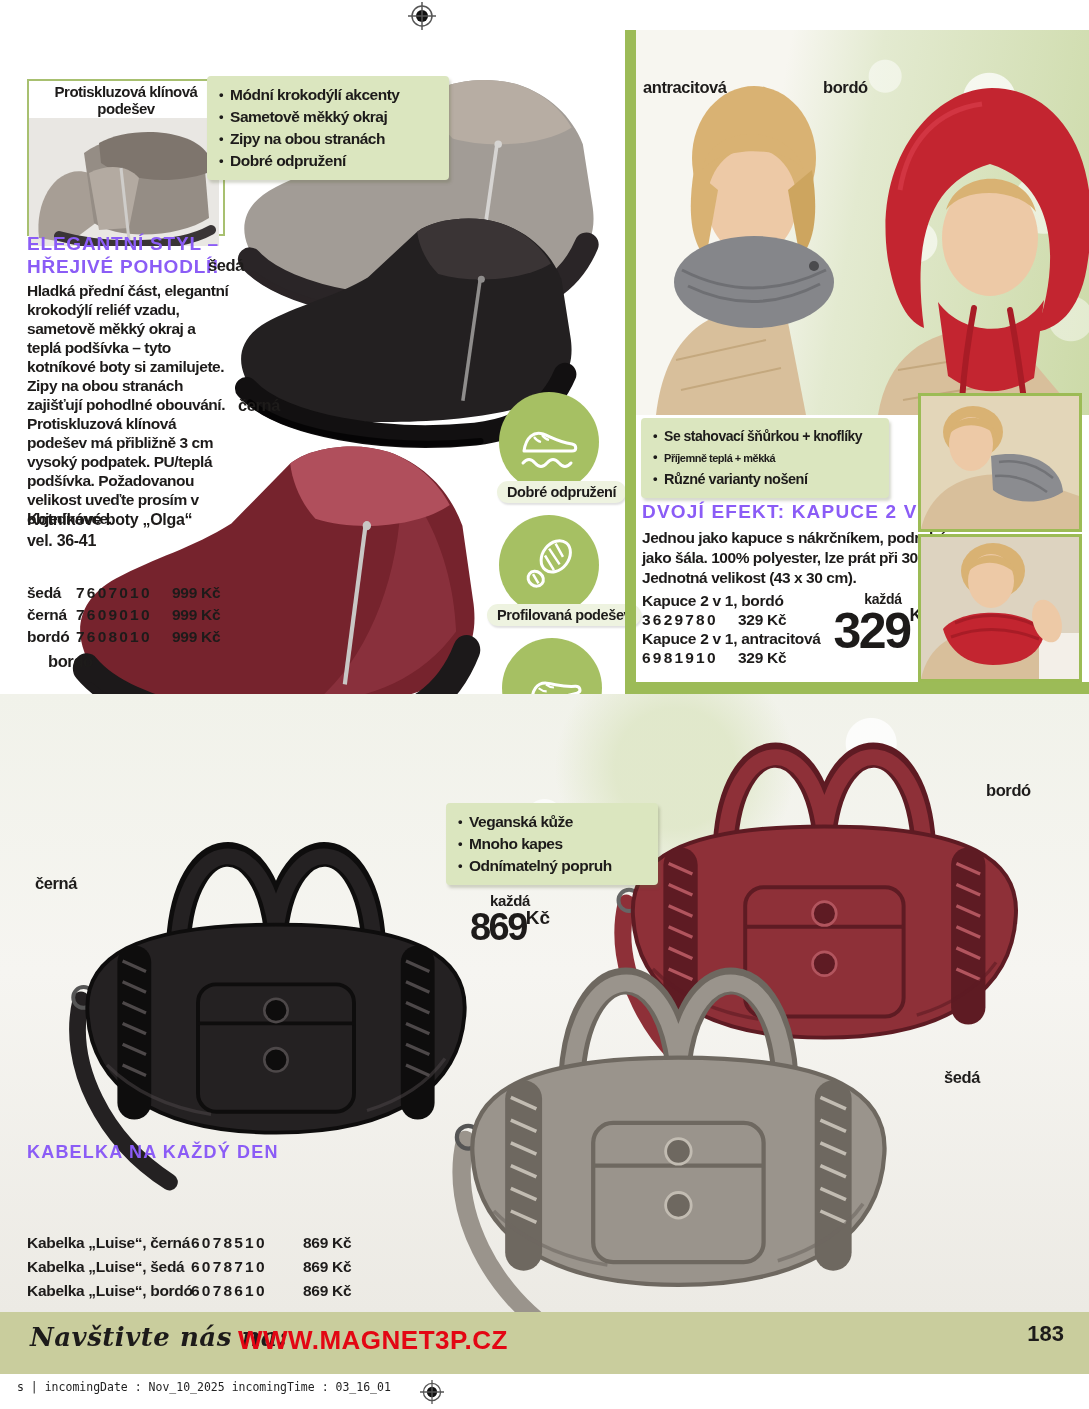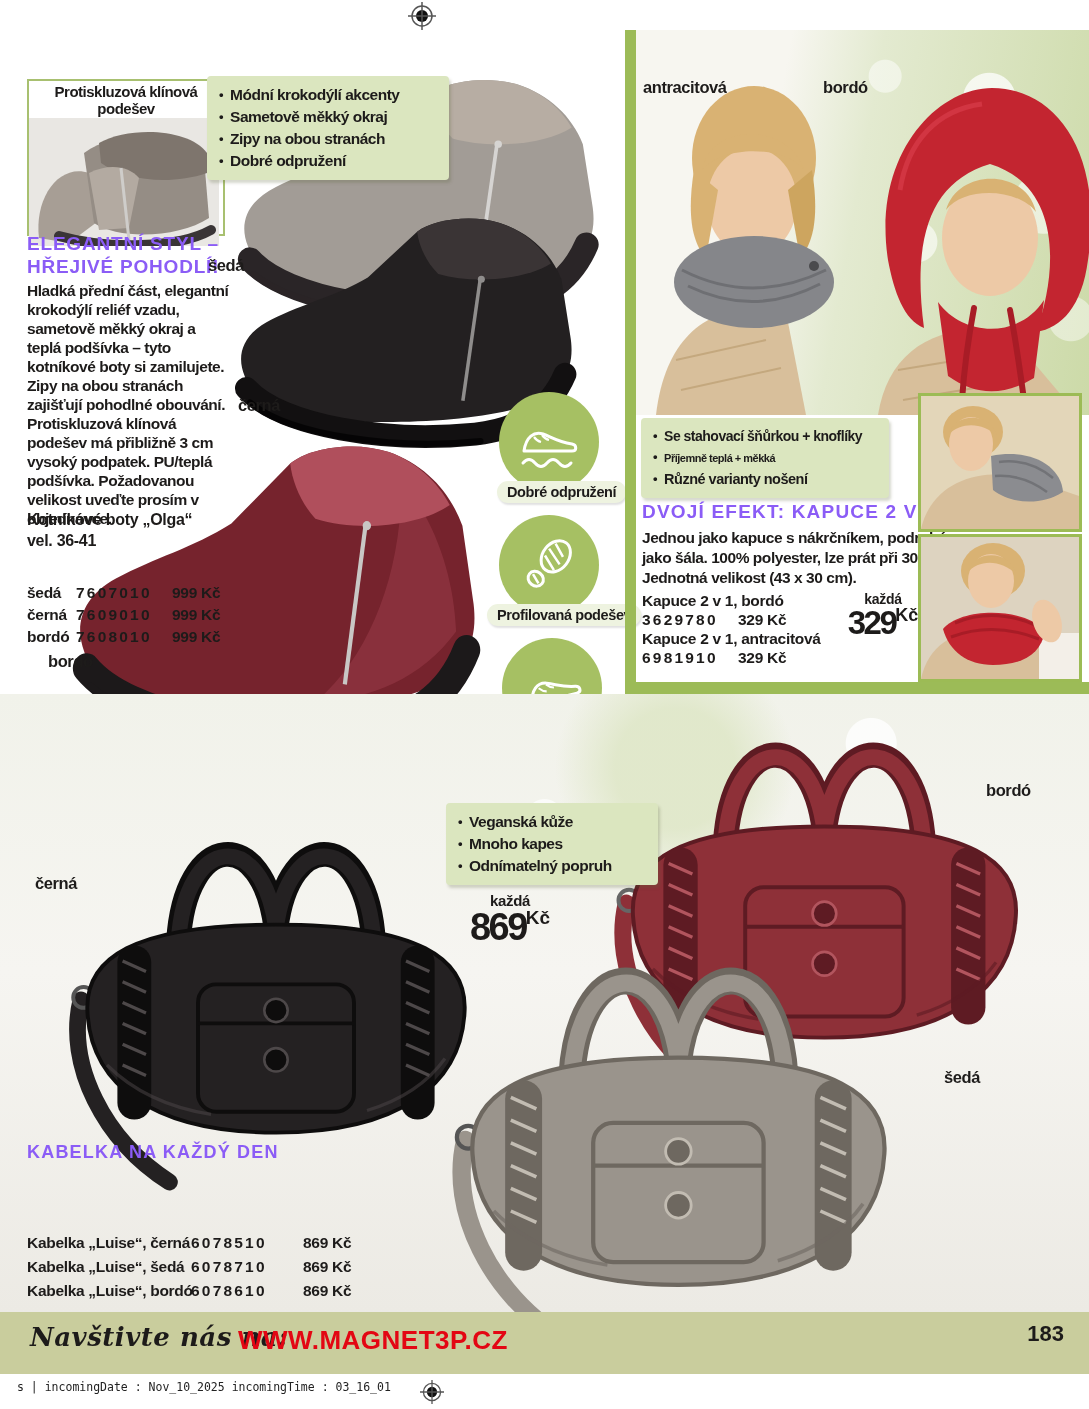--- a/index.html
+++ b/index.html
@@ -237,21 +237,21 @@
     </div>
     <div class="rowline" style="height:19px">Kapuce 2 v 1, antracitová</div>
     <div class="rowline" style="height:19px">
       <span class="code" style="display:inline-block;width:92px">6981910</span>
       <span>329 Kč</span>
     </div>
   </div>
 
   <div class="abs price-block" style="left:826px;top:592px;width:114px">
     <span class="price-qual" style="font-size:14px">každá</span>
-    <span class="price-big" style="font-size:33px">329</span><span class="price-cur" style="font-size:18px">Kč</span>
+    <span class="price-big" style="font-size:50px">329</span><span class="price-cur" style="font-size:18px">Kč</span>
   </div>
 
   <div class="abs photo-small" style="left:918px;top:393px;width:158px;height:133px">
     <svg width="158" height="133" viewBox="0 0 158 133">
       <rect width="158" height="133" fill="#e3d6b9"></rect>
       <path d="M0,133 C10,90 50,72 100,80 L158,100 V133 Z" fill="#d8bf9b"></path>
       <ellipse cx="52" cy="36" rx="30" ry="26" fill="#d9b273"></ellipse>
       <ellipse cx="50" cy="48" rx="22" ry="27" fill="#edc9a6"></ellipse>
       <path d="M28,38 C34,16 70,16 76,40 C62,26 40,26 28,38 Z" fill="#d9b273"></path>
       <path d="M70,60 C110,52 140,70 142,96 C120,110 90,108 72,94 Z" fill="#8b8c90"></path>

